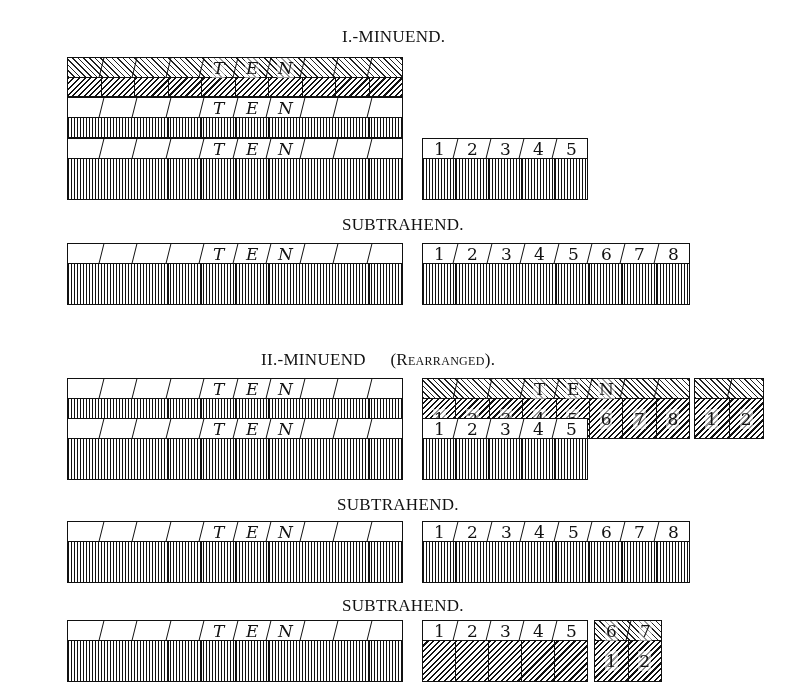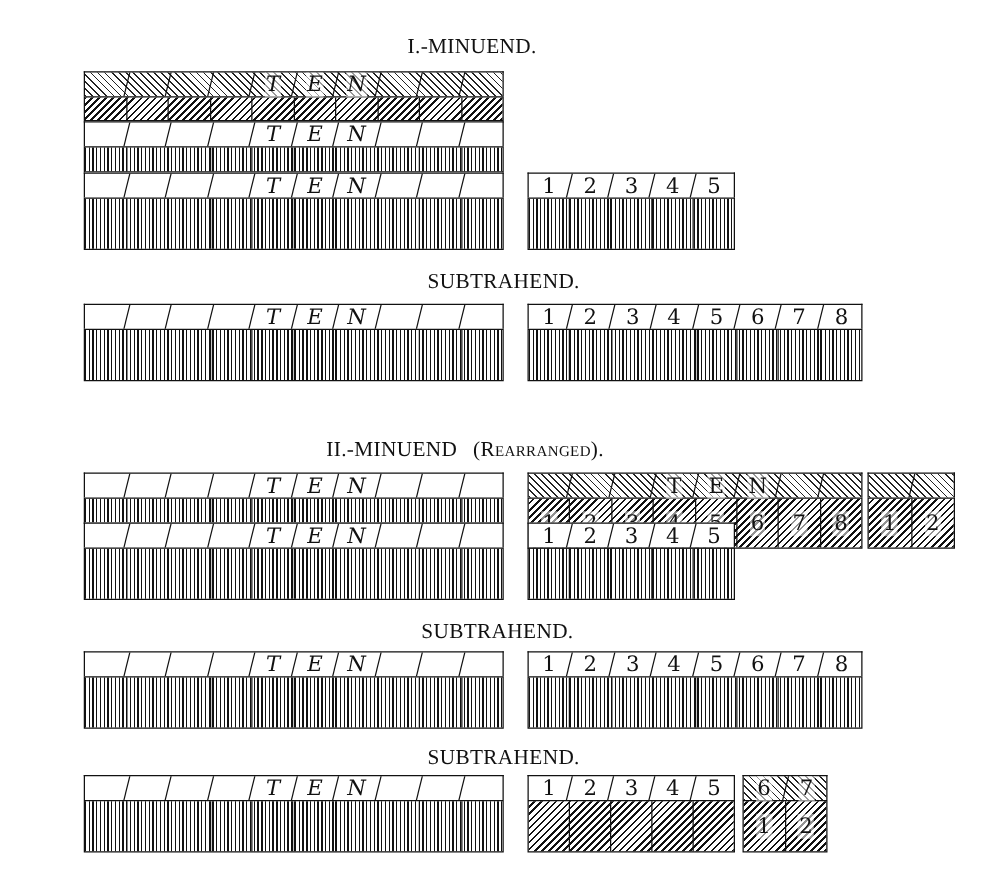--- a/index.html
+++ b/index.html
@@ -16,21 +16,21 @@
     background:repeating-linear-gradient(90deg,#111 0 1px,#fff 1px 3px);}
   .front .cell{flex:1;border-left:1.5px solid #111;display:flex;align-items:center;justify-content:center;font-size:17px;}
   .front .cell:first-child{border-left:none;}
   .hatch-top{background:repeating-linear-gradient(45deg,#222 0 1px,#fff 1px 4px);}
   .hatch-front{background:repeating-linear-gradient(-45deg,#111 0 1.5px,#fff 1.5px 4px) !important;}
   .hatch-front .cell span,.hatch-top .cell span{background:rgba(255,255,255,0.55);padding:0 1px;}
 </style>
 </head>
 <body>
 
-<div class="label" style="left:326px;top:27px;">I.-MINUEND.</div>
+<div class="label" style="left:342px;top:27px;">I.-MINUEND.</div>
 
 <div class="rod" style="left:67px;top:57px;width:336px;">
   <div class="top italic hatch-top">
     <div class="cell">
         <span></span>
       </div>
       <div class="cell">
         <span></span>
       </div>
       <div class="cell">
@@ -276,21 +276,21 @@
       <div class="cell"></div>
       <div class="cell"></div>
       <div class="cell"></div>
       <div class="cell"></div>
       <div class="cell"></div>
   </div>
 </div>
 
 <div class="label" style="left:261px;top:350px;">
   <span>II.-MINUEND</span>
-  <span class="sc" style="margin-left:8px;">(Rearranged).</span>
+  <span class="sc" style="margin-left:20px;">(Rearranged).</span>
 </div>
 
 <div class="rod" style="left:67px;top:378px;width:336px;">
   <div class="top italic">
     <div class="cell">
         <span></span>
       </div>
       <div class="cell">
         <span></span>
       </div>

